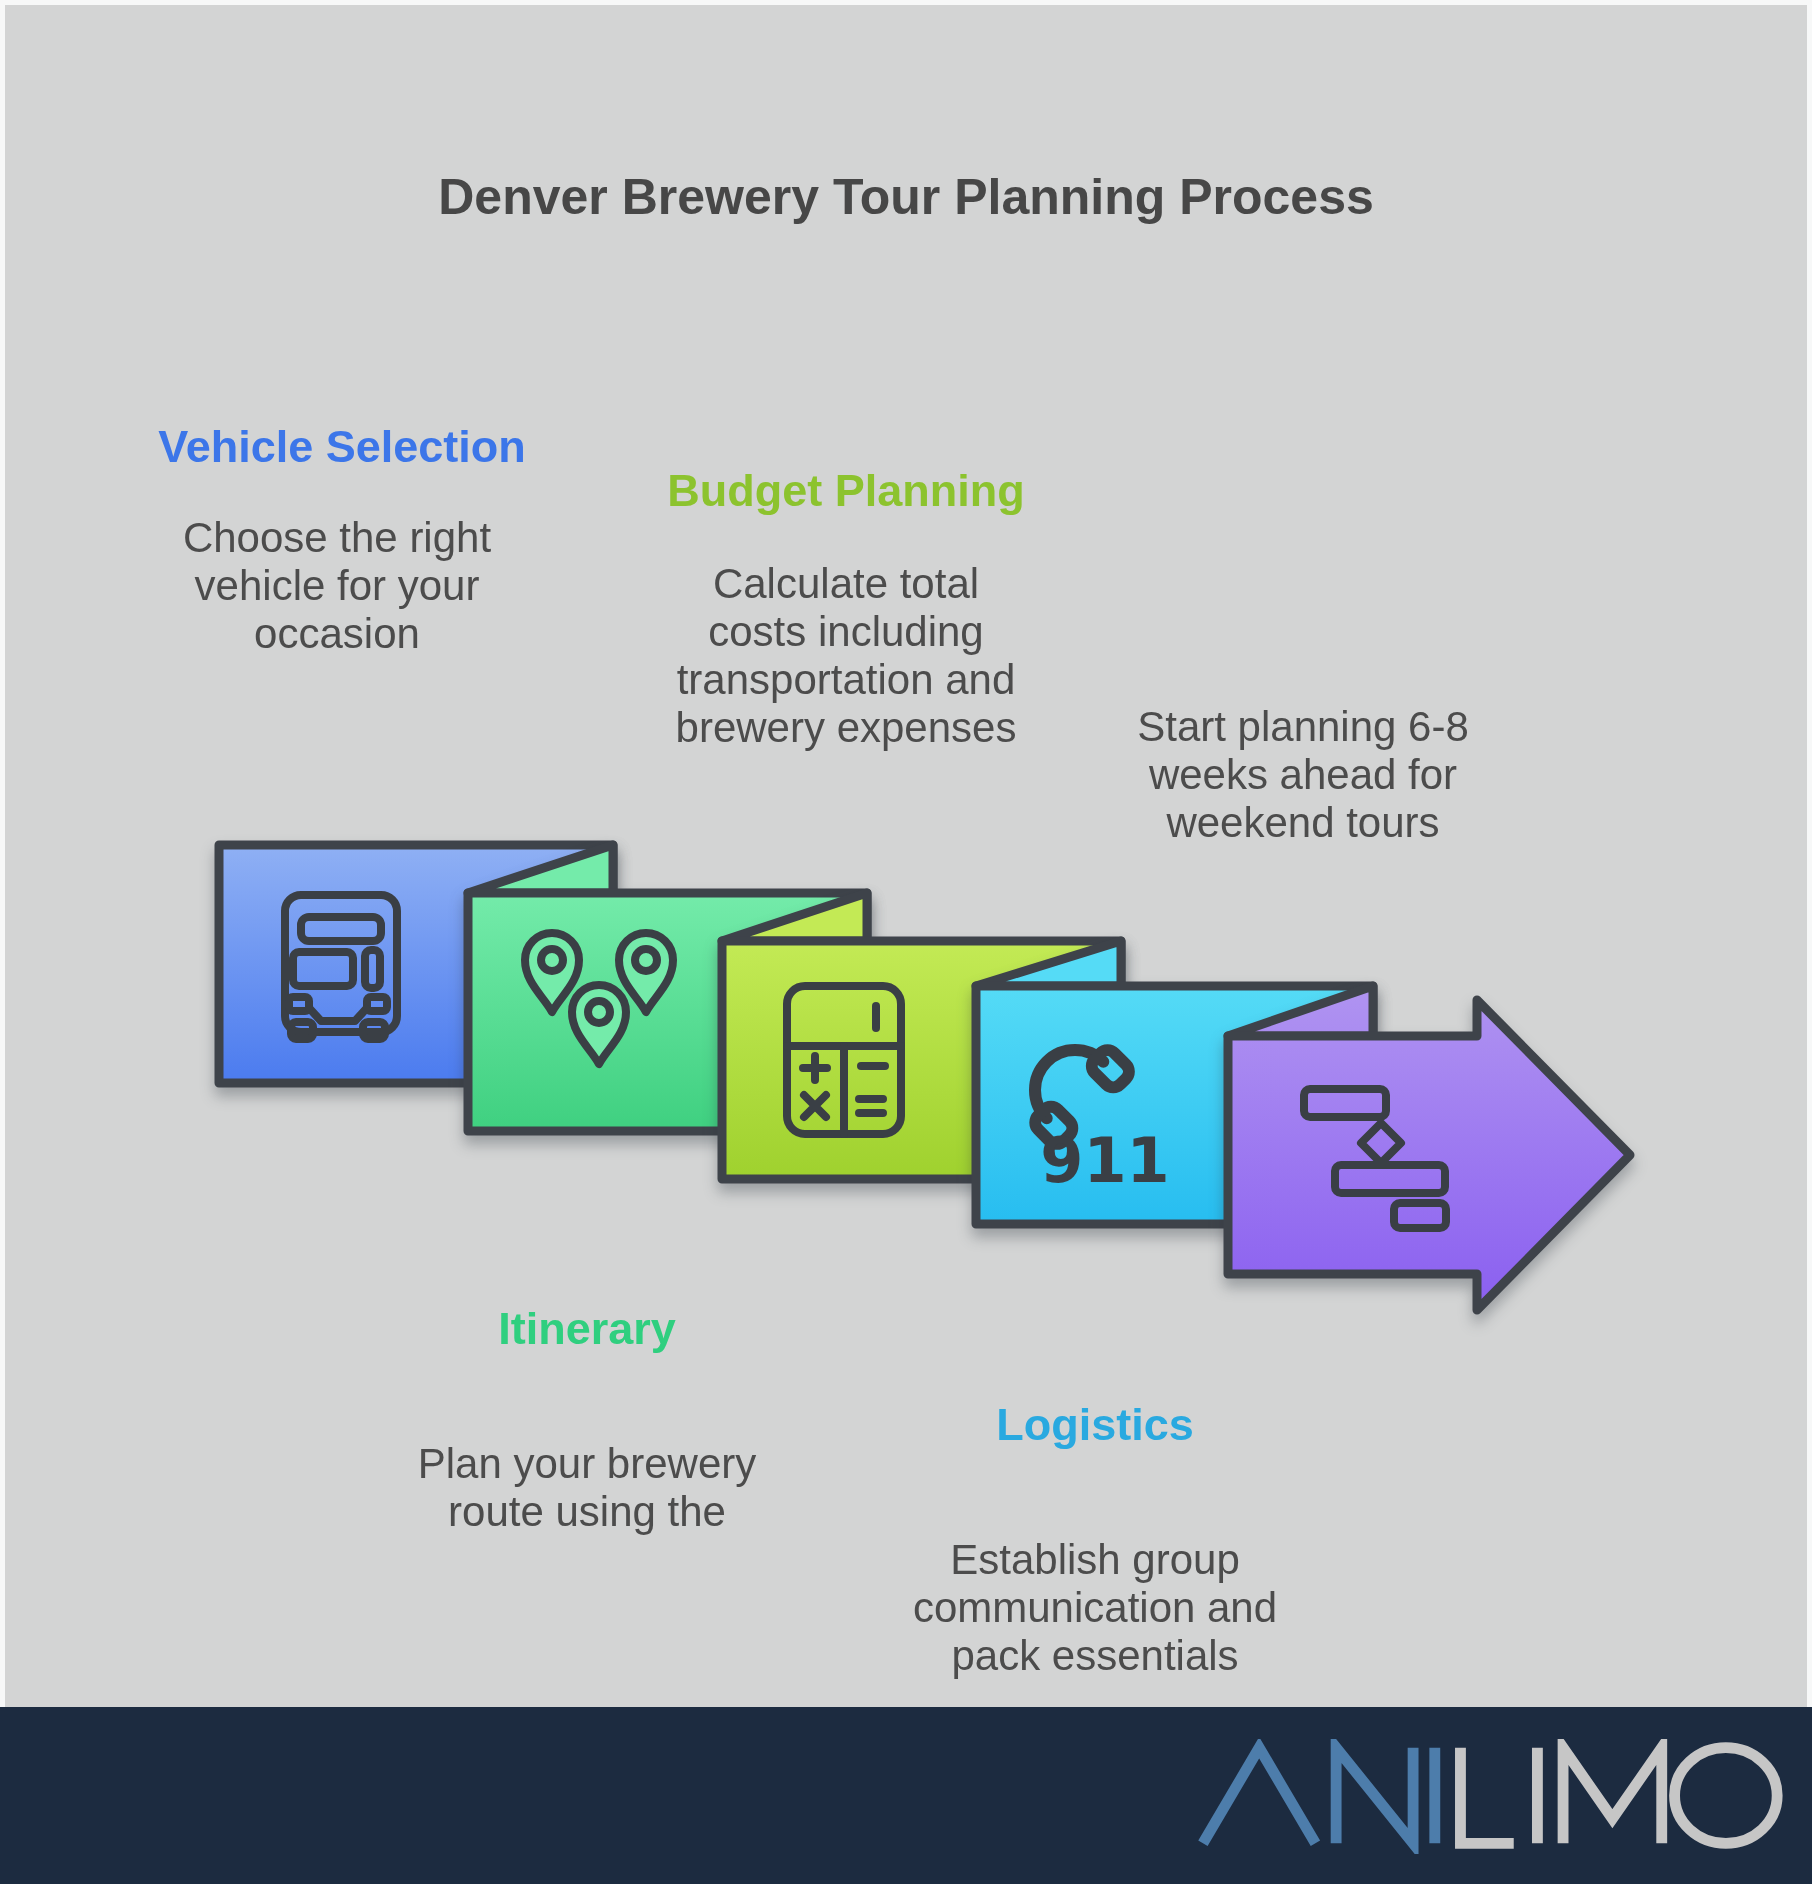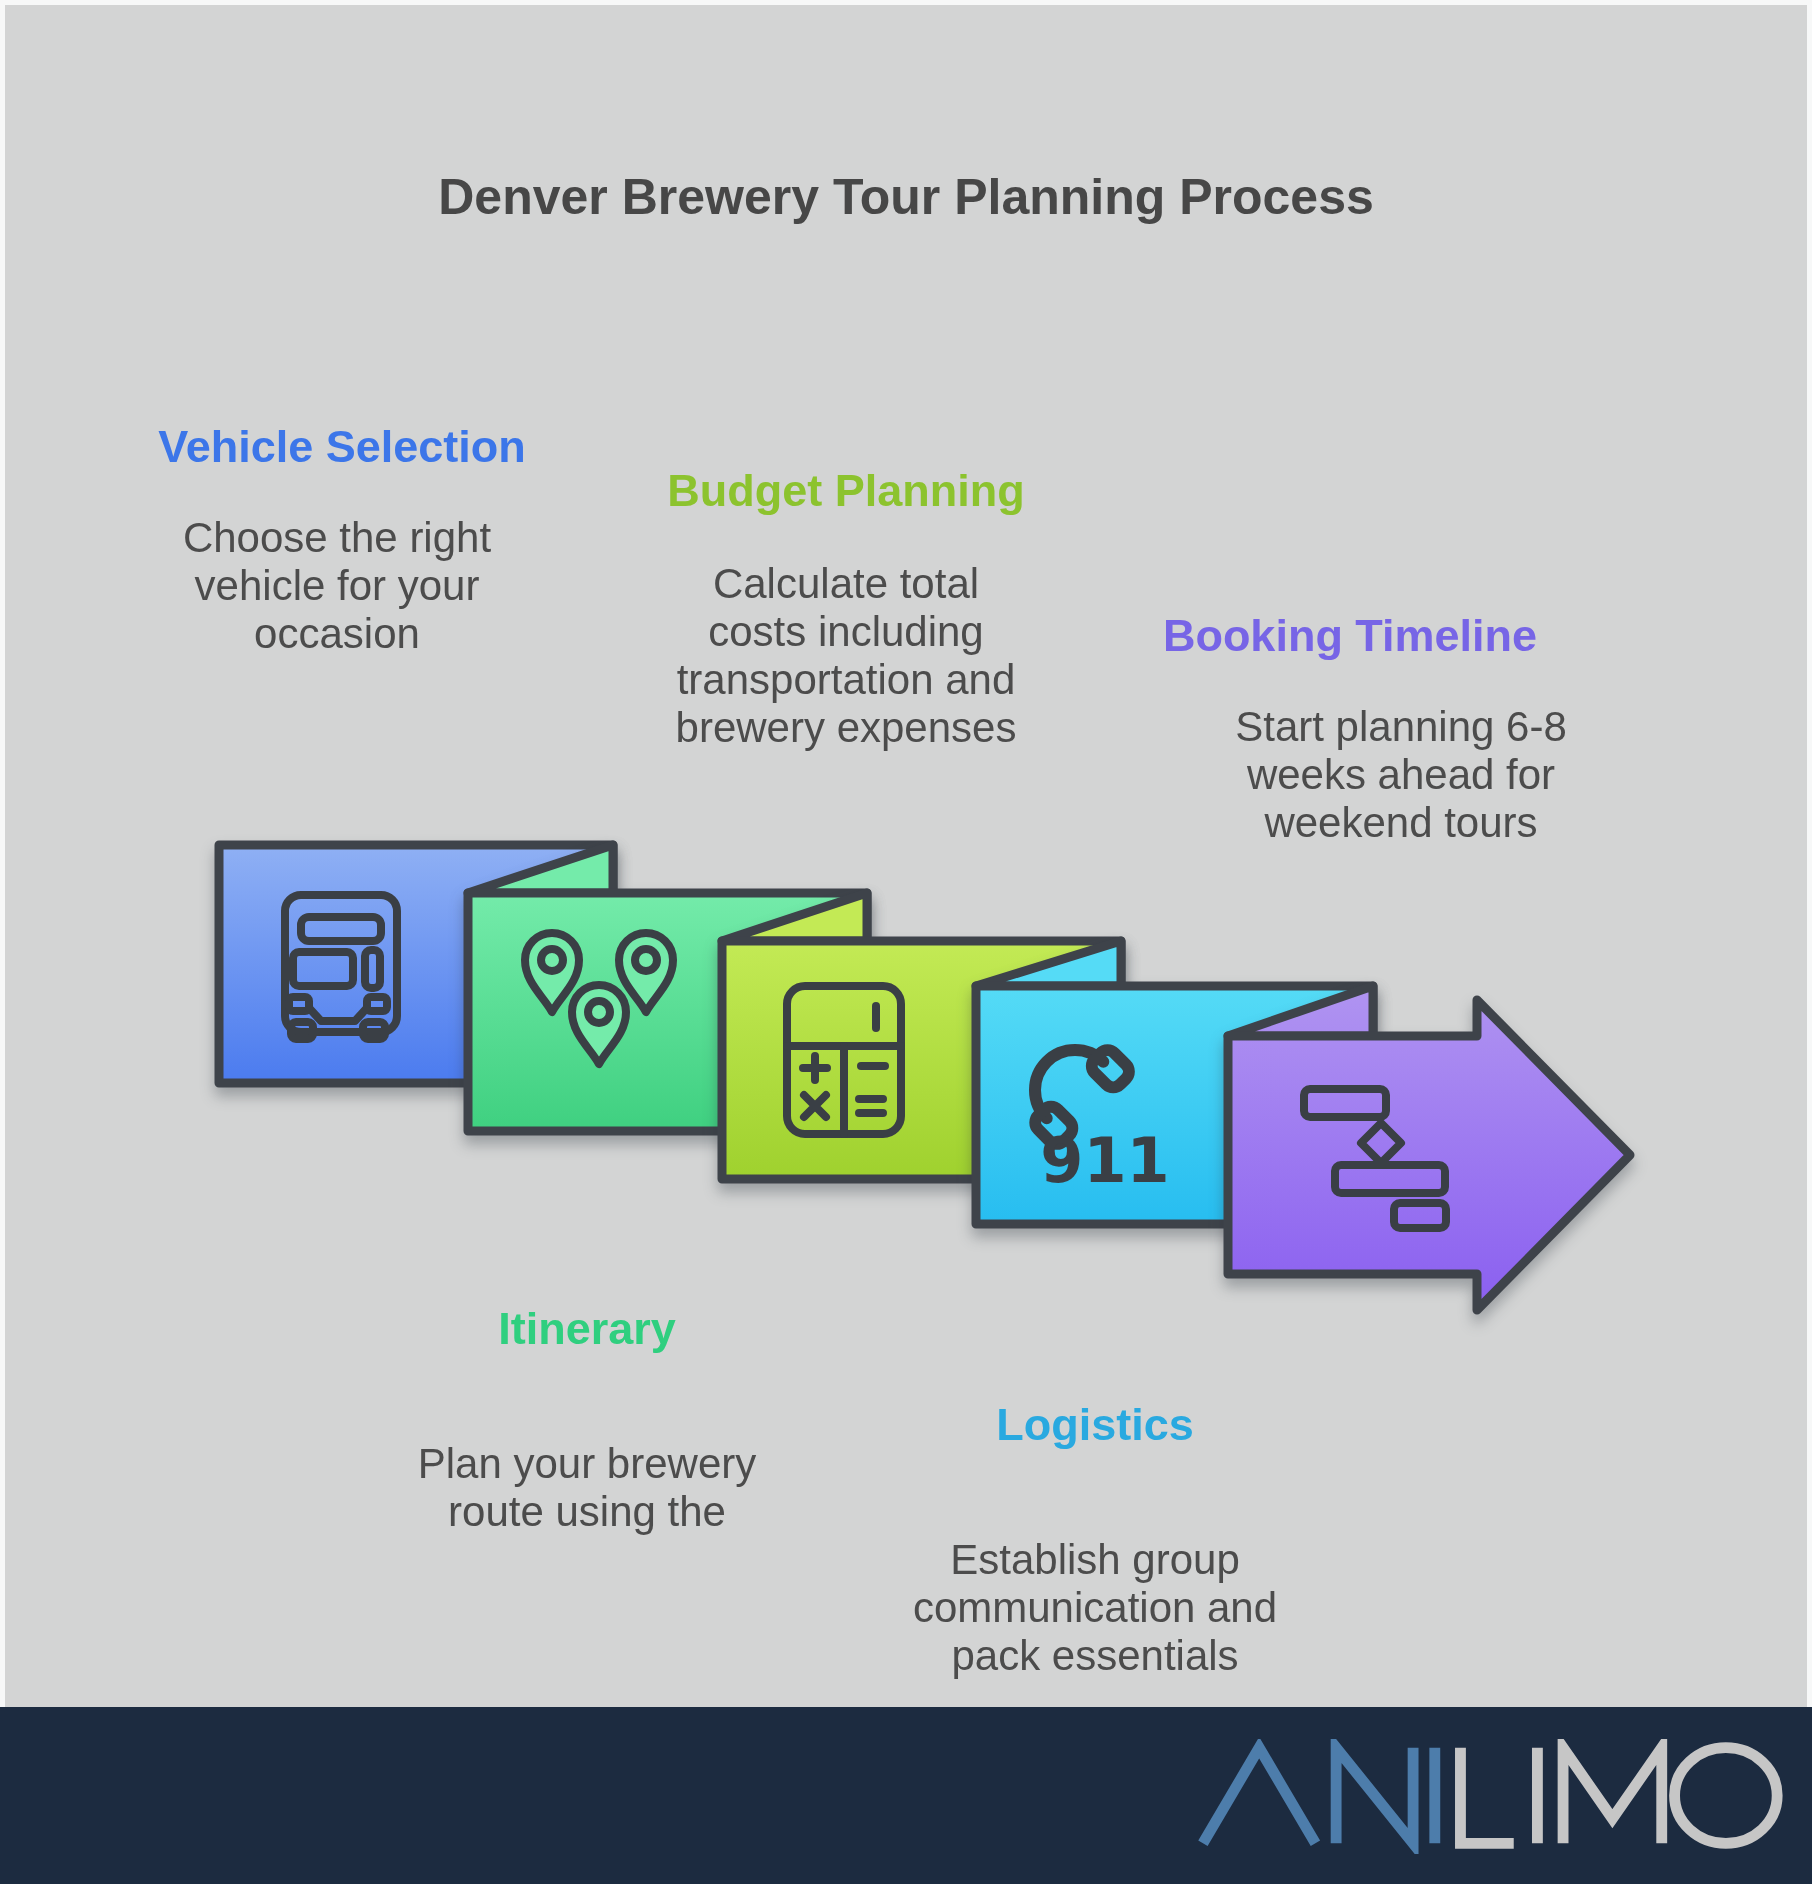--- a/index.html
+++ b/index.html
@@ -37,24 +37,21 @@
   <div class="txt heading" style="left: 596px; top: 462px; width: 500px; color: rgb(140, 195, 46);">
     <div>Budget Planning</div>
   </div>
   <div class="txt body-text" style="left:621px;top:560px;width:450px;">
     <div>Calculate total</div>
     <div>costs including</div>
     <div>transportation and</div>
     <div>brewery expenses</div>
   </div>
 
-  <div class="txt heading" style="left: 1100px; top: 607px; width: 500px; color: rgb(119, 101, 230);">
-    <div>Booking Timeline</div>
-  </div>
-  <div class="txt body-text" style="left:1176px;top:703px;width:450px;">
+  <div class="txt body-text" style="left:1078px;top:703px;width:450px;">
     <div>Start planning 6-8</div>
     <div>weeks ahead for</div>
     <div>weekend tours</div>
   </div>
 
   <div class="txt heading" style="left: 337px; top: 1300px; width: 500px; color: rgb(47, 207, 127);">
     <div>Itinerary</div>
   </div>
   <div class="txt body-text" style="left:362px;top:1440px;width:450px;">
     <div>Plan your brewery</div>

